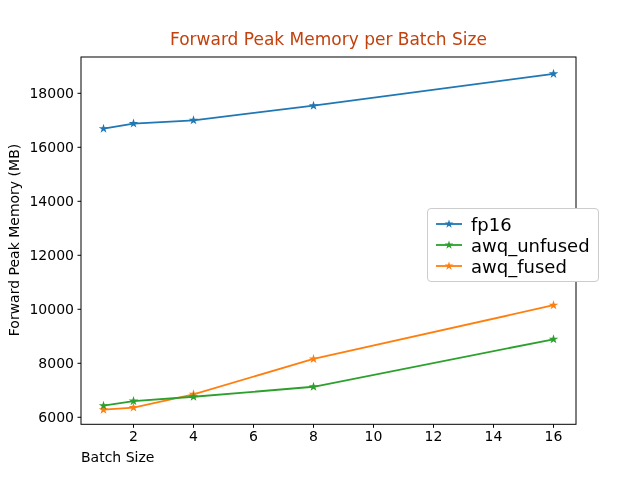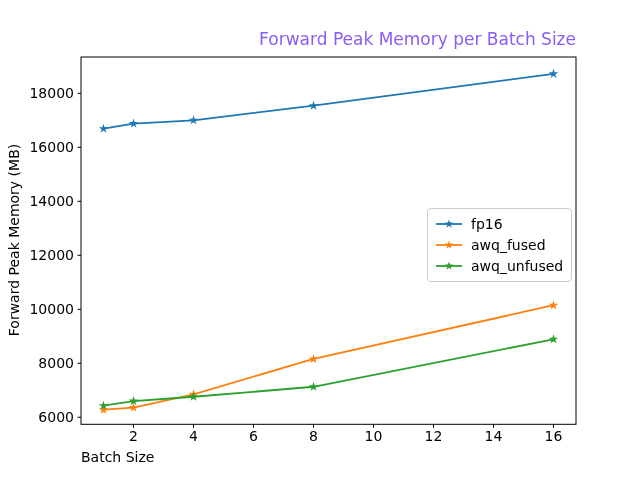--- a/index.html
+++ b/index.html
@@ -18,23 +18,23 @@
   .chart-svg {
     position: absolute;
     left: 0;
     top: 0;
   }
   .chart-title {
     position: absolute;
     left: 81px;
     top: 29px;
     width: 495px;
-    text-align: right;
+    text-align: center;
     font-size: 17px;
-    color: #8b5cf6;
+    color: #c2410c;
     white-space: nowrap;
   }
   .x-label {
     position: absolute;
     left: 81px;
     top: 449px;
     width: 495px;
     font-size: 14px;
     color: #000000;
     white-space: nowrap;
@@ -60,21 +60,21 @@
     flex-direction: column;
     gap: 1px;
   }
   .legend-row {
     display: flex;
     align-items: center;
     gap: 8px;
     height: 20px;
   }
   .legend-label {
-    font-size: 14px;
+    font-size: 18px;
     color: #000000;
     white-space: nowrap;
   }
   svg text {
     font-family: "DejaVu Sans", sans-serif;
   }
 </style>
 </head>
 <body>
 
@@ -136,26 +136,26 @@
   <div class="legend">
       <div class="legend-row">
         <svg width="28" height="12">
           <line x1="1" y1="6" x2="27" y2="6" stroke="#1f77b4" stroke-width="1.8"></line>
           <polygon points="14.00,1.50 15.01,4.61 18.28,4.61 15.63,6.53 16.65,9.64 14.00,7.72 11.35,9.64 12.37,6.53 9.72,4.61 12.99,4.61" fill="#1f77b4"></polygon>
         </svg>
         <span class="legend-label">fp16</span>
       </div>
       <div class="legend-row">
         <svg width="28" height="12">
+          <line x1="1" y1="6" x2="27" y2="6" stroke="#2ca02c" stroke-width="1.8"></line>
+          <polygon points="14.00,1.50 15.01,4.61 18.28,4.61 15.63,6.53 16.65,9.64 14.00,7.72 11.35,9.64 12.37,6.53 9.72,4.61 12.99,4.61" fill="#2ca02c"></polygon>
+        </svg>
+        <span class="legend-label">awq_unfused</span>
+      </div>
+      <div class="legend-row">
+        <svg width="28" height="12">
           <line x1="1" y1="6" x2="27" y2="6" stroke="#ff7f0e" stroke-width="1.8"></line>
           <polygon points="14.00,1.50 15.01,4.61 18.28,4.61 15.63,6.53 16.65,9.64 14.00,7.72 11.35,9.64 12.37,6.53 9.72,4.61 12.99,4.61" fill="#ff7f0e"></polygon>
         </svg>
         <span class="legend-label">awq_fused</span>
       </div>
-      <div class="legend-row">
-        <svg width="28" height="12">
-          <line x1="1" y1="6" x2="27" y2="6" stroke="#2ca02c" stroke-width="1.8"></line>
-          <polygon points="14.00,1.50 15.01,4.61 18.28,4.61 15.63,6.53 16.65,9.64 14.00,7.72 11.35,9.64 12.37,6.53 9.72,4.61 12.99,4.61" fill="#2ca02c"></polygon>
-        </svg>
-        <span class="legend-label">awq_unfused</span>
-      </div>
     </div>
 </div>
 
 </body></html>

